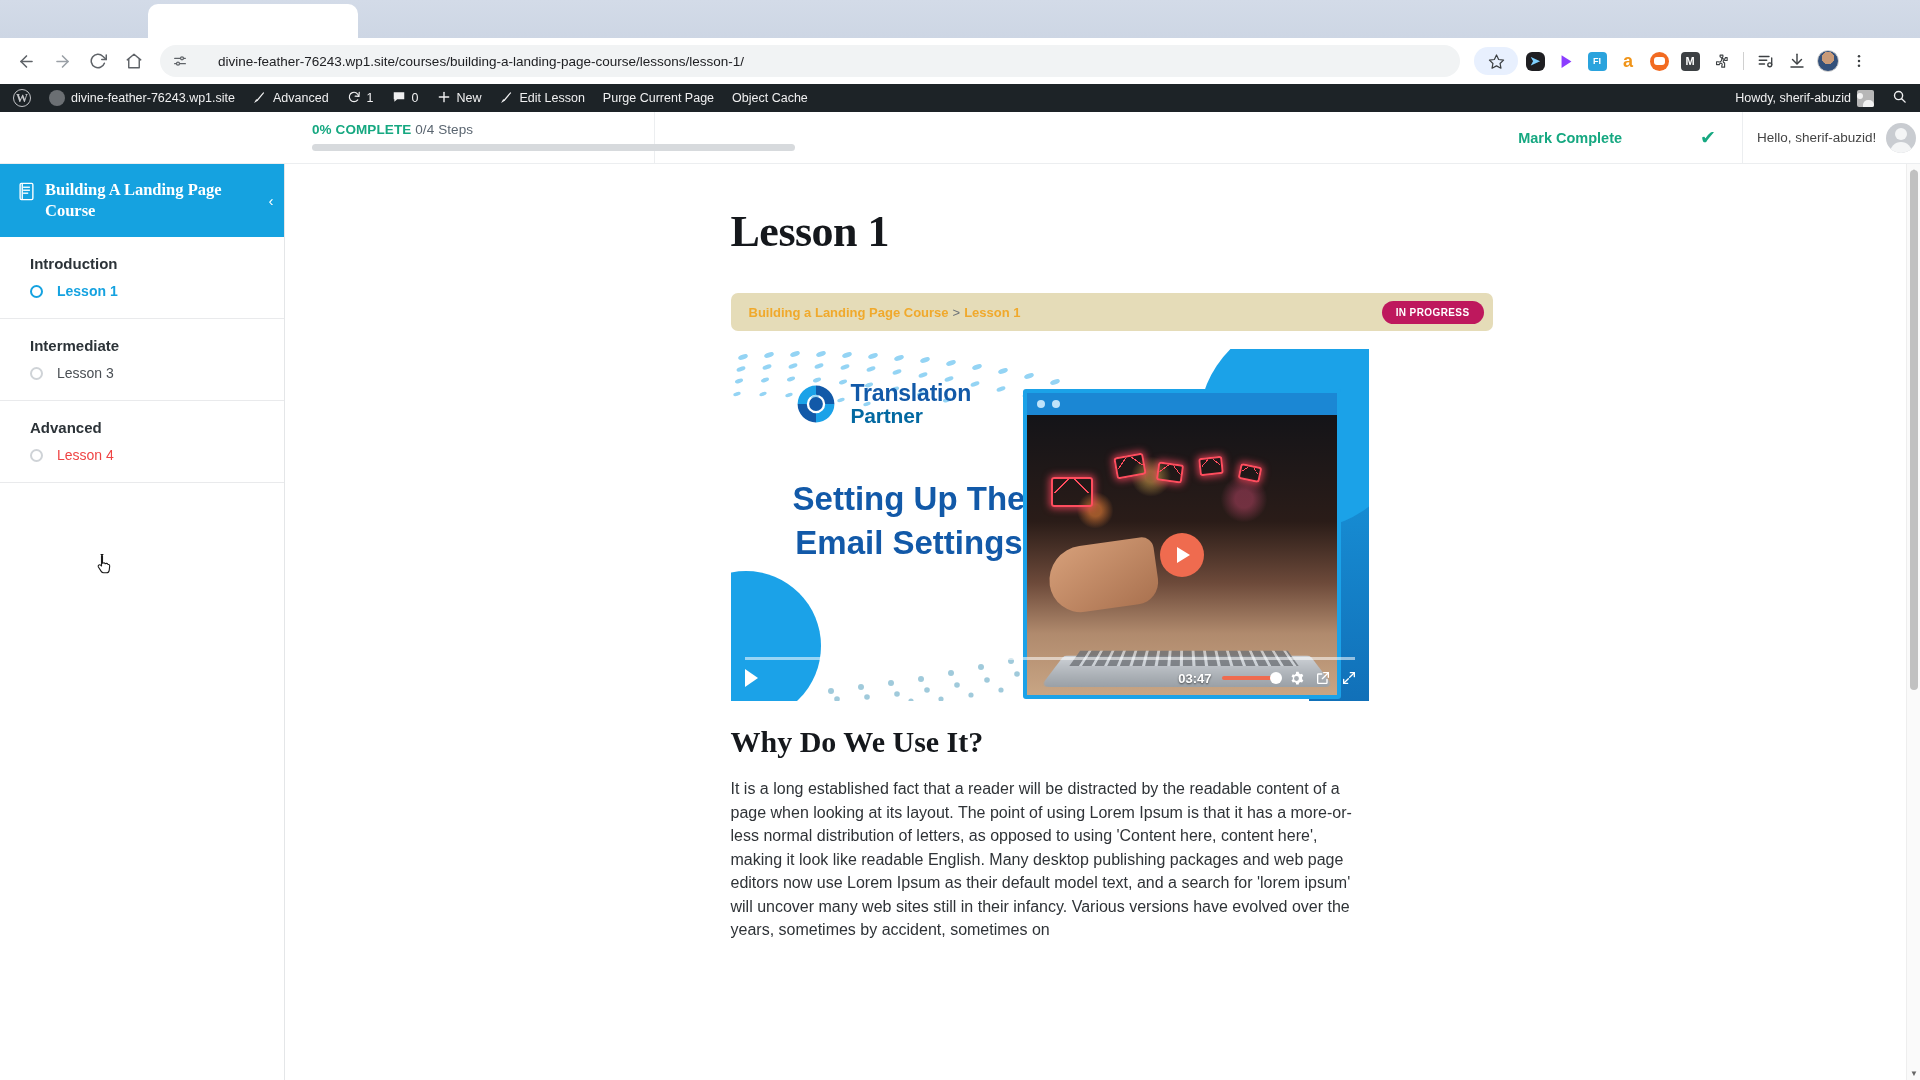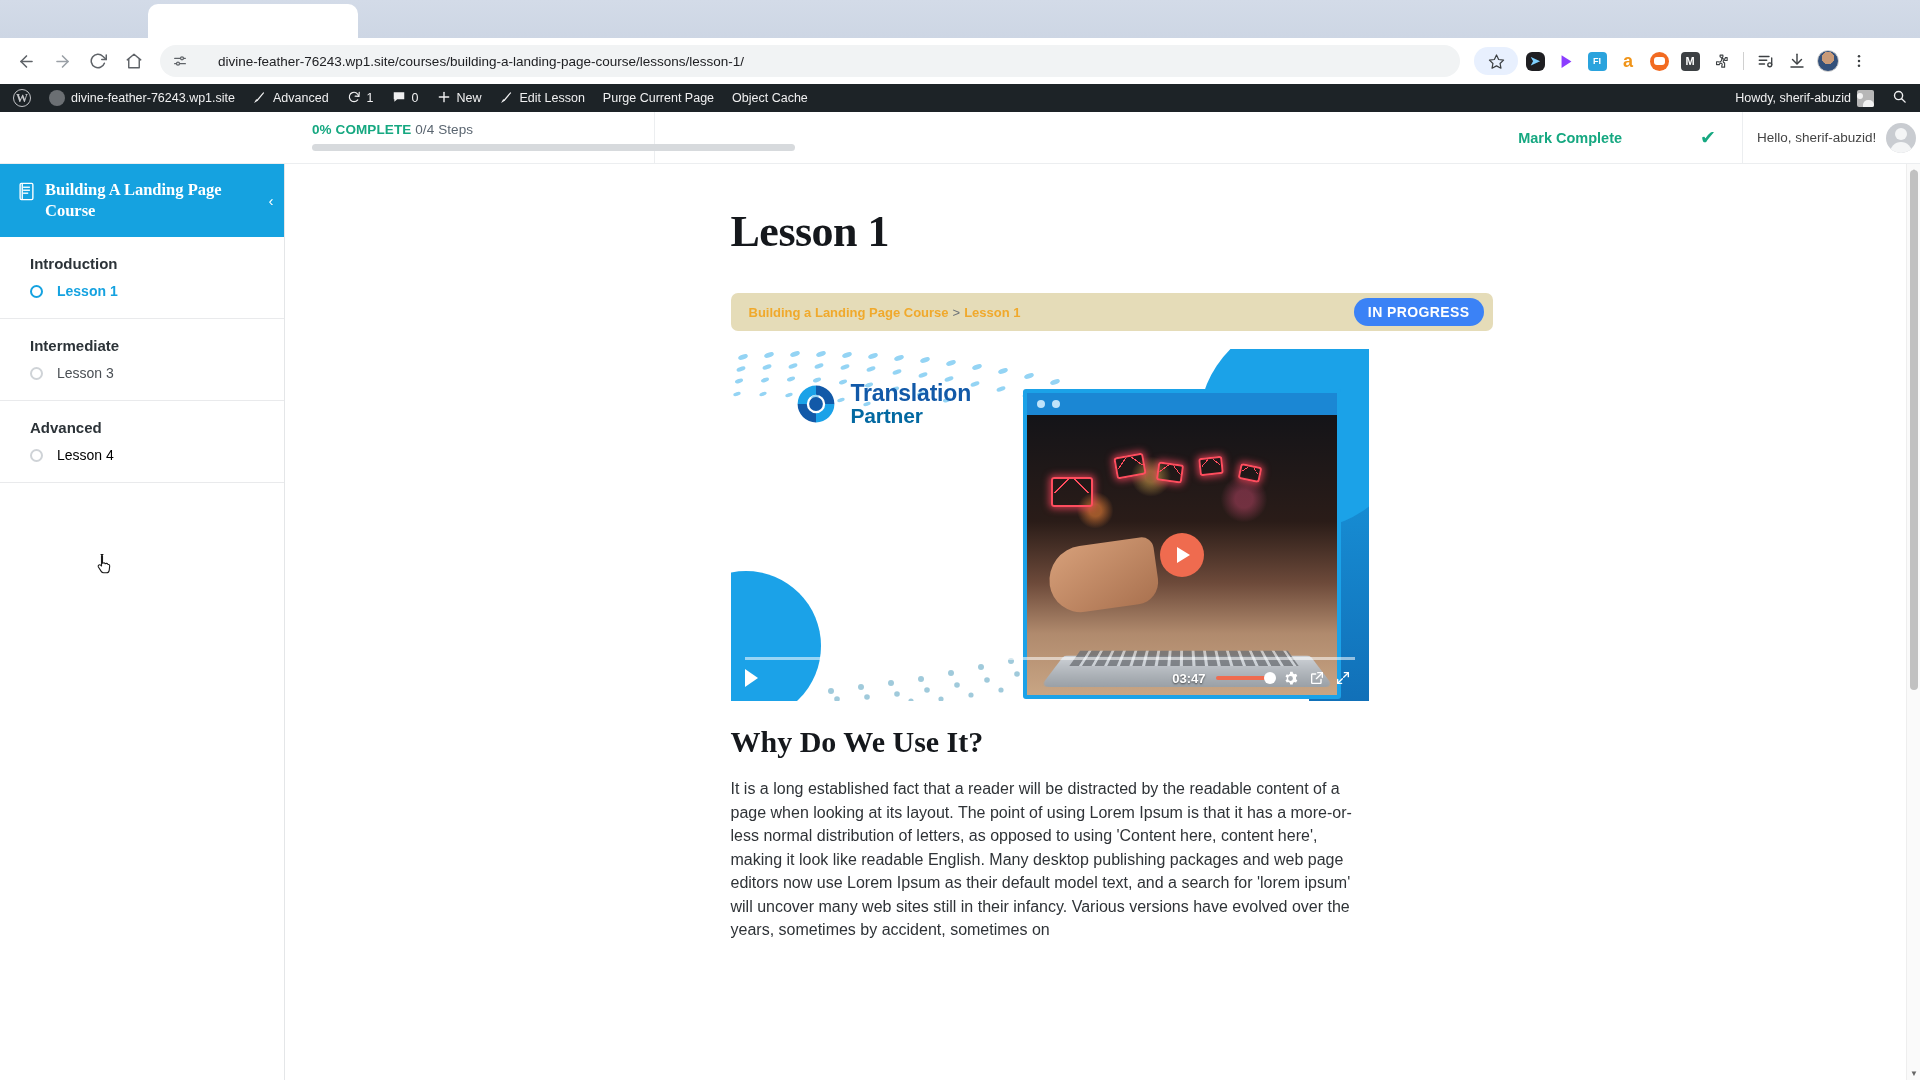--- a/index.html
+++ b/index.html
@@ -180,21 +180,21 @@
   .sec-title { font-size: 15px; font-weight: bold; color: #2c3338; padding: 4px 18px 0 18px; }
   .lesson-row {
     display: flex; align-items: center; gap: 14px;
     padding: 11px 18px 3px 18px;
     font-size: 14px;
   }
   .lesson-circle { width: 13px; height: 13px; border-radius: 50%; border: 2px solid #cfd3d7; flex:0 0 auto;}
   .lesson-circle.active { border-color: #15a2e0; }
   .lesson-label { color: #4a4f54; }
   .lesson-label.active { color: #15a2e0; font-weight: bold; }
-  .lesson-label.linked { color: #000000; text-align: right; }
+  .lesson-label.linked { color: #ef4444; text-align: right; }
 
   .cursor-hand {
     position: absolute; left: 96px; top: 389px; width: 18px; height: 22px;
     pointer-events: none;
   }
 
   
   .main-scroll { flex: 1 1 auto; overflow: hidden; position: relative; background:#fff; }
   .content { width: 780px; margin: 0 auto; padding-top: 42px; padding-left: 18px;}
   .lesson-title {
@@ -204,21 +204,21 @@
   .breadcrumb-bar {
     margin-top: 36px;
     background: #e5dcb8; border-radius: 7px;
     height: 38px; display: flex; align-items: center; justify-content: space-between;
     padding: 0 9px 0 18px;
   }
   .crumbs { font-size: 13px; font-weight: bold; color: #8a8f96; }
   .crumbs a { color: #f0a92c; text-decoration: none; }
   .crumb-sep { color: #6d7278; margin: 0 4px; font-weight: normal; }
   .status-pill {
-    background: #3b82f6; color: #fff; font-size: 14px; font-weight: bold;
+    background: #be185d; color: #fff; font-size: 10px; font-weight: bold;
     border-radius: 14px; padding: 6px 14px; letter-spacing: .4px;
   }
 
   
   .video-wrap {
     margin-top: 18px; width: 638px; height: 352px; position: relative;
     overflow: hidden; background: #ffffff;
   }
   .banner-bg { position:absolute; inset:0; background:#fff; }
   .blue-blob-left {
@@ -290,21 +290,21 @@
     position:absolute; left: 50%; top: 50%; transform: translate(-50%,-50%);
     width: 44px; height: 44px; border-radius: 50%;
     background:#ef6b4f; display:flex; align-items:center; justify-content:center;
   }
   .play-tri { width:0; height:0; border-left: 13px solid #fff;
               border-top: 8px solid transparent; border-bottom: 8px solid transparent;
               margin-left: 4px;}
 
   .vid-controls {
     position:absolute; left:0; right:0; bottom:0; height: 46px;
-    display:flex; align-items:center; padding: 0 18px 0 14px; gap: 10px;
+    display:flex; align-items:center; padding: 0 12px 0 14px; gap: 10px;
     color:#fff;
   }
   .vid-seek {
     position:absolute; left: 14px; right: 14px; top: 2px; height: 3px;
     background: rgba(255,255,255,.55);
   }
   .vid-seek .played { height:100%; width: 0%; background:#ef6b4f; }
   .vid-play-small { width:0; height:0; border-left: 13px solid #fff;
                     border-top: 9px solid transparent; border-bottom: 9px solid transparent;}
   .vc-spacer { flex:1 1 auto; }
@@ -703,20 +703,21 @@
             <path d="M30 54 A24 24 0 0 1 6 30 L18 30 A12 12 0 0 0 30 42 Z" fill="#1259a8"></path>
             <path d="M6 30 A24 24 0 0 1 30 6 L30 18 A12 12 0 0 0 18 30 Z" fill="#1ba2e8"></path>
             <circle cx="30" cy="30" r="9" fill="#1259a8"></circle>
           </svg>
           <span class="logo-text">
             <span class="l1">Translation</span><br>
             <span class="l2">Partner</span>
           </span>
         </div>
 
+        <div class="banner-heading">Setting Up The Email Settings</div>
 
         <div class="vid-inner">
           <div class="vid-titlebar">
             <span class="vid-dot"></span>
             <span class="vid-dot"></span>
           </div>
           <div class="vid-photo">
             <div class="env" style="left:24px; top:62px; width:42px; height:30px;"></div>
             <div class="env" style="left:88px; top:40px; width:30px; height:22px; transform:rotate(-10deg);"></div>
             <div class="env" style="left:130px; top:48px; width:26px; height:19px; transform:rotate(8deg);"></div>

